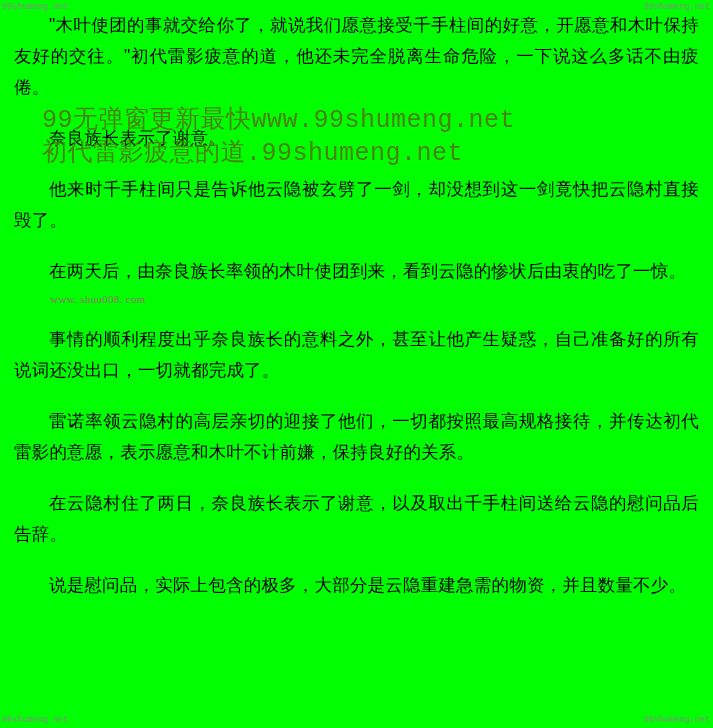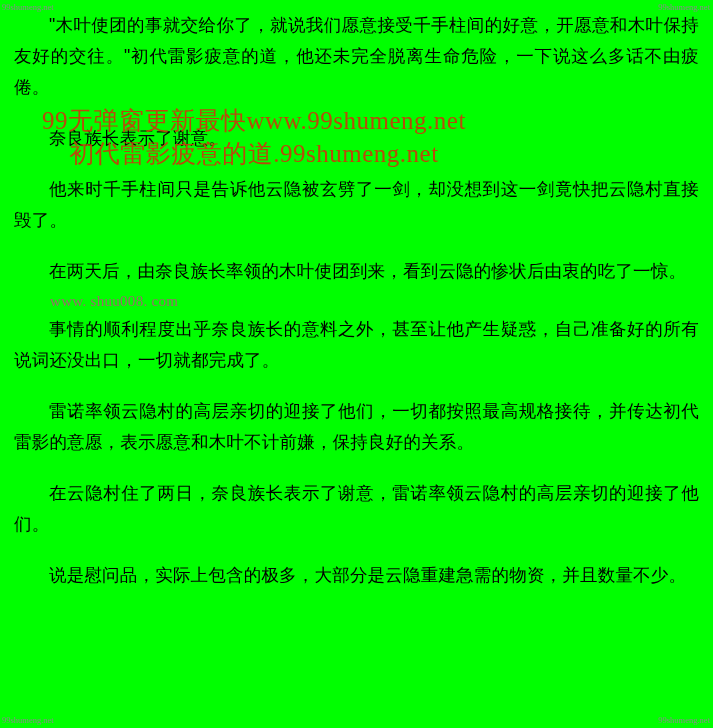--- a/index.html
+++ b/index.html
@@ -36,53 +36,52 @@
   .para.first {
     text-indent: 2em;
     margin-top: 2px;
   }
 
   
   .corner-wm {
     position: absolute;
     font-size: 8.5px;
     color: #8a8a8a;
-    font-family: Liberation Serif, serif;
+    font-family: Liberation Mono, monospace;
     white-space: nowrap;
   }
   .corner-wm.tl { top: 2px; left: 2px; }
   .corner-wm.tr { top: 2px; right: 3px; }
   .corner-wm.bl { bottom: 3px; left: 2px; }
   .corner-wm.br { bottom: 3px; right: 3px; }
 
   
   .wm-block {
     position: absolute;
     left: 42px;
     top: 104px;
     pointer-events: none;
     z-index: 5;
   }
   .wm-line {
     font-size: 25px;
     line-height: 33px;
-    color: #c2410c;
+    color: #4d7c0f;
     white-space: nowrap;
-    font-family: Liberation Serif, serif;
+    font-family: Liberation Mono, monospace;
     letter-spacing: 0.5px;
     opacity: 0.95;
-    text-align: center;
   }
 
   
   .inline-wm {
-    font-size: 15px;
+    font-size: 11px;
     color: #9b6a6a;
     font-family: "Liberation Serif", serif;
-    margin: -14px 0 4px 36px;
+    margin: -14px 0 19px 36px;
     letter-spacing: 0.3px;
   }
 </style>
 </head>
 <body>
 
 <div class="page">
 
   <div class="corner-wm tl">99shumeng.net</div>
   <div class="corner-wm tr">99shumeng.net</div>
@@ -94,16 +93,16 @@
     <div class="wm-line">初代雷影疲意的道.99shumeng.net</div>
   </div>
 
   <p class="para first">"木叶使团的事就交给你了，就说我们愿意接受千手柱间的好意，开愿意和木叶保持友好的交往。"初代雷影疲意的道，他还未完全脱离生命危险，一下说这么多话不由疲倦。</p>
   <p class="para">奈良族长表示了谢意。</p>
   <p class="para">他来时千手柱间只是告诉他云隐被玄劈了一剑，却没想到这一剑竟快把云隐村直接毁了。</p>
   <p class="para">在两天后，由奈良族长率领的木叶使团到来，看到云隐的惨状后由衷的吃了一惊。</p>
   <div class="inline-wm">www. shuu008. com</div>
   <p class="para">事情的顺利程度出乎奈良族长的意料之外，甚至让他产生疑惑，自己准备好的所有说词还没出口，一切就都完成了。</p>
   <p class="para">雷诺率领云隐村的高层亲切的迎接了他们，一切都按照最高规格接待，并传达初代雷影的意愿，表示愿意和木叶不计前嫌，保持良好的关系。</p>
-  <p class="para">在云隐村住了两日，奈良族长表示了谢意，雷诺率领云隐村的高层亲切的迎接了他们。</p>
+  <p class="para">在云隐村住了两日，奈良族长表示了谢意，以及取出千手柱间送给云隐的慰问品后告辞。</p>
   <p class="para">说是慰问品，实际上包含的极多，大部分是云隐重建急需的物资，并且数量不少。</p>
 
 </div>
 
 </body></html>

